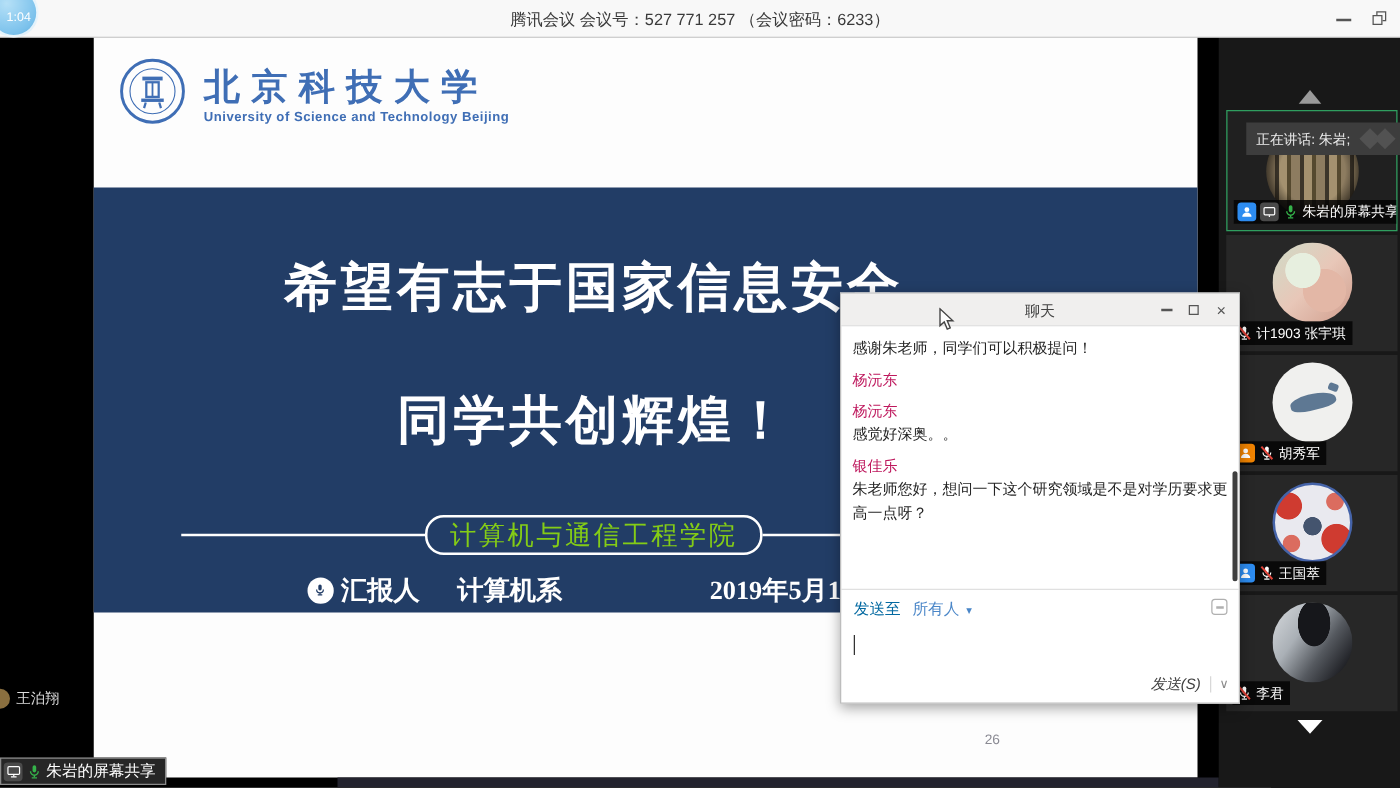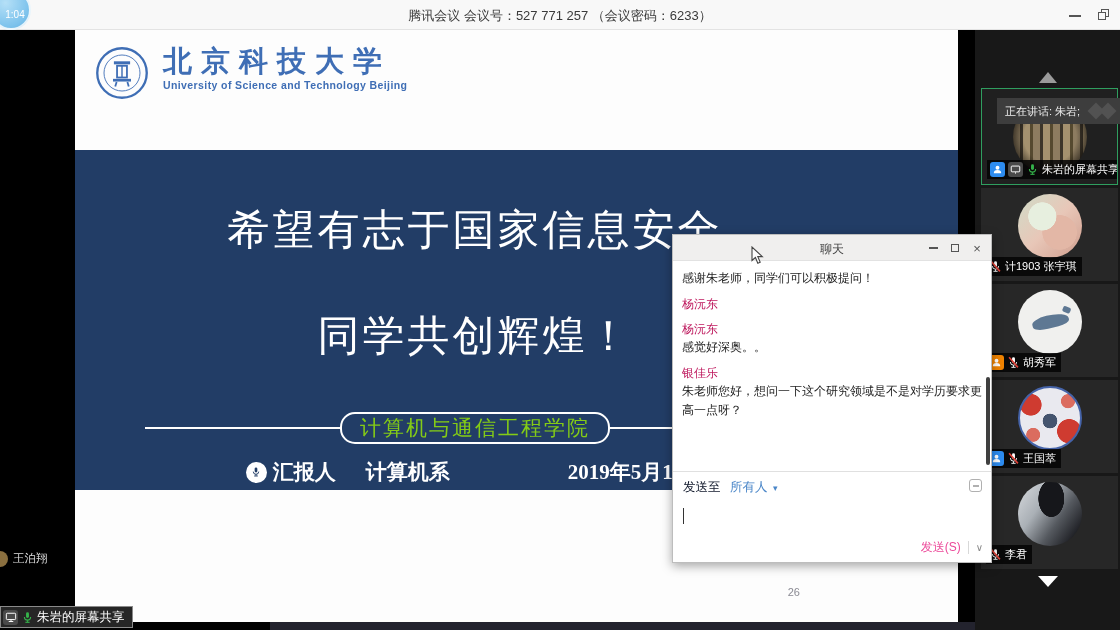--- a/index.html
+++ b/index.html
@@ -20,30 +20,30 @@
   .win-restore .r2 { position:absolute; left:13px; top:9px; width:8px; height:8px; border:1.2px solid #555; }
   .timer-bubble { position:absolute; left:-9px; top:-10px; width:40px; height:40px; border-radius:50%;
     background:radial-gradient(circle at 35% 30%, #b5e0f7, #7cc2ec 70%, #5faede);
     border:2px solid rgba(255,255,255,.8); z-index:40;
     display:flex; align-items:center; justify-content:center;
     font-size:10px; color:#fff; padding-top:8px; padding-left:8px; }
 
   
   .slide { position:absolute; left:75px; top:30px; width:883px; height:592px;
     background:#fdfdfd; z-index:1; }
-  .logo-row { position:absolute; left:20px; top:16px; display:flex; align-items:flex-start; gap:14px; }
+  .logo-row { position:absolute; left:20px; top:16px; display:flex; align-items:flex-end; gap:14px; }
   .seal { width:54px; height:54px; }
   .uni-cn { font-family:"Liberation Serif","DejaVu Serif",serif; font-weight:bold;
     font-size:29px; letter-spacing:9px; color:#3f6eb5; line-height:30px; }
   .uni-en { font-size:10.5px; color:#3f6eb5; letter-spacing:.4px; margin-top:3px; font-weight:bold; }
 
   .navy { position:absolute; left:0; top:120px; width:883px; height:340px; background:#223d66; }
   .navy-inner { position:absolute; left:0; top:0; width:800px; height:100%; }
   .headline { position:absolute; width:100%; text-align:center; color:#fff;
-    font-family:"Liberation Serif","DejaVu Serif",serif; font-weight:normal;
+    font-family:"Liberation Serif","DejaVu Serif",serif; font-weight:bold;
     font-size:42px; letter-spacing:3px; white-space:nowrap; }
   .headline.l1 { top:52px; }
   .headline.l2 { top:158px; }
   .dept-row { position:absolute; left:70px; right:70px; top:262px; display:flex; align-items:center; }
   .dept-line { flex:1; height:2px; background:#fff; }
   .dept-box { border:2px solid #fff; border-radius:15px; padding:0 18px; color:#84cc16;
     font-size:21px; letter-spacing:2px; white-space:nowrap;
     font-family:"Liberation Serif","DejaVu Serif",serif; }
   .presenter-row { position:absolute; left:0; width:100%; top:308px; display:flex;
     justify-content:center; align-items:center; color:#fff;
@@ -78,30 +78,30 @@
   .c-max i { display:block; width:8px; height:8px; border:1.2px solid #555; }
   .c-min i { display:block; width:9px; height:1.5px; background:#555; }
   .chat-msgs { position:absolute; left:0; top:26px; right:0; height:212px; overflow:hidden;
     padding:8px 9px 0 9px; }
   .msg-name { color:#be185d; font-size:12px; margin-top:8px; line-height:17px; }
   .msg-text { color:#242424; font-size:12px; line-height:19px; }
   .chat-scrollbar { position:absolute; right:1px; top:142px; width:4px; height:88px;
     background:#3f3f3f; border-radius:2px; }
   .chat-footer { position:absolute; left:0; right:0; bottom:0; height:91px; border-top:1px solid #e0e0e0; }
   .sendto-row { position:relative; padding:7px 10px 0 10px; font-size:12.5px; }
-  .sendto-label { color:#0f172a; }
+  .sendto-label { color:#0369a1; }
   .sendto-value { color:#4a86c8; margin-left:6px; }
   .sendto-caret { color:#4a86c8; font-size:9px; margin-left:2px; }
   .popout-icon { position:absolute; right:9px; top:7px; width:13px; height:13px;
     border:1.2px solid #b0b0b0; border-radius:3px; }
   .popout-icon::after { content:""; position:absolute; left:2.5px; top:5px; width:6px; height:1.5px; background:#b0b0b0; }
   .chat-input { position:absolute; left:0; right:0; top:30px; height:34px; }
   .caret-line { position:absolute; left:10px; top:6px; width:1px; height:16px; background:#333; }
   .send-row { position:absolute; right:8px; bottom:6px; display:flex; align-items:center; }
-  .send-btn { color:#ec4899; font-size:12px; }
+  .send-btn { color:#404040; font-size:12px;font-style:italic; }
   .send-divider { width:1px; height:13px; background:#d8d8d8; margin:0 7px; }
   .send-caret { color:#8a8a8a; font-size:10px; }
 
   
   .cursor { position:absolute; left:751px; top:246px; z-index:15; }
 
   
   .sidebar { position:absolute; left:975px; top:30px; width:145px; height:600px;
     background:#181818; z-index:3; }
   .arrow-up { position:absolute; left:50%; top:42px; transform:translateX(-50%); width:0; height:0;

